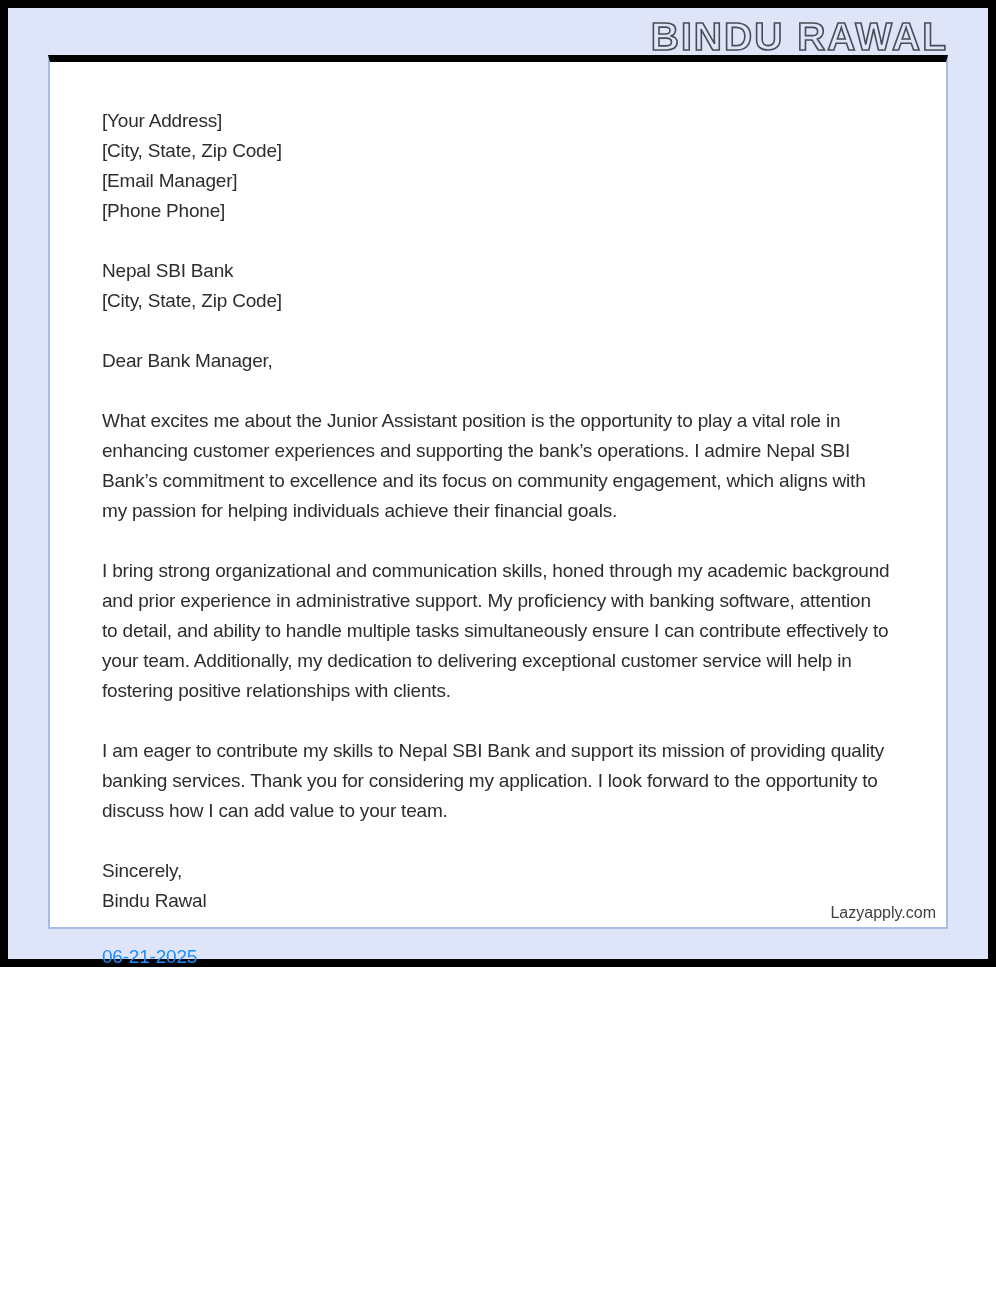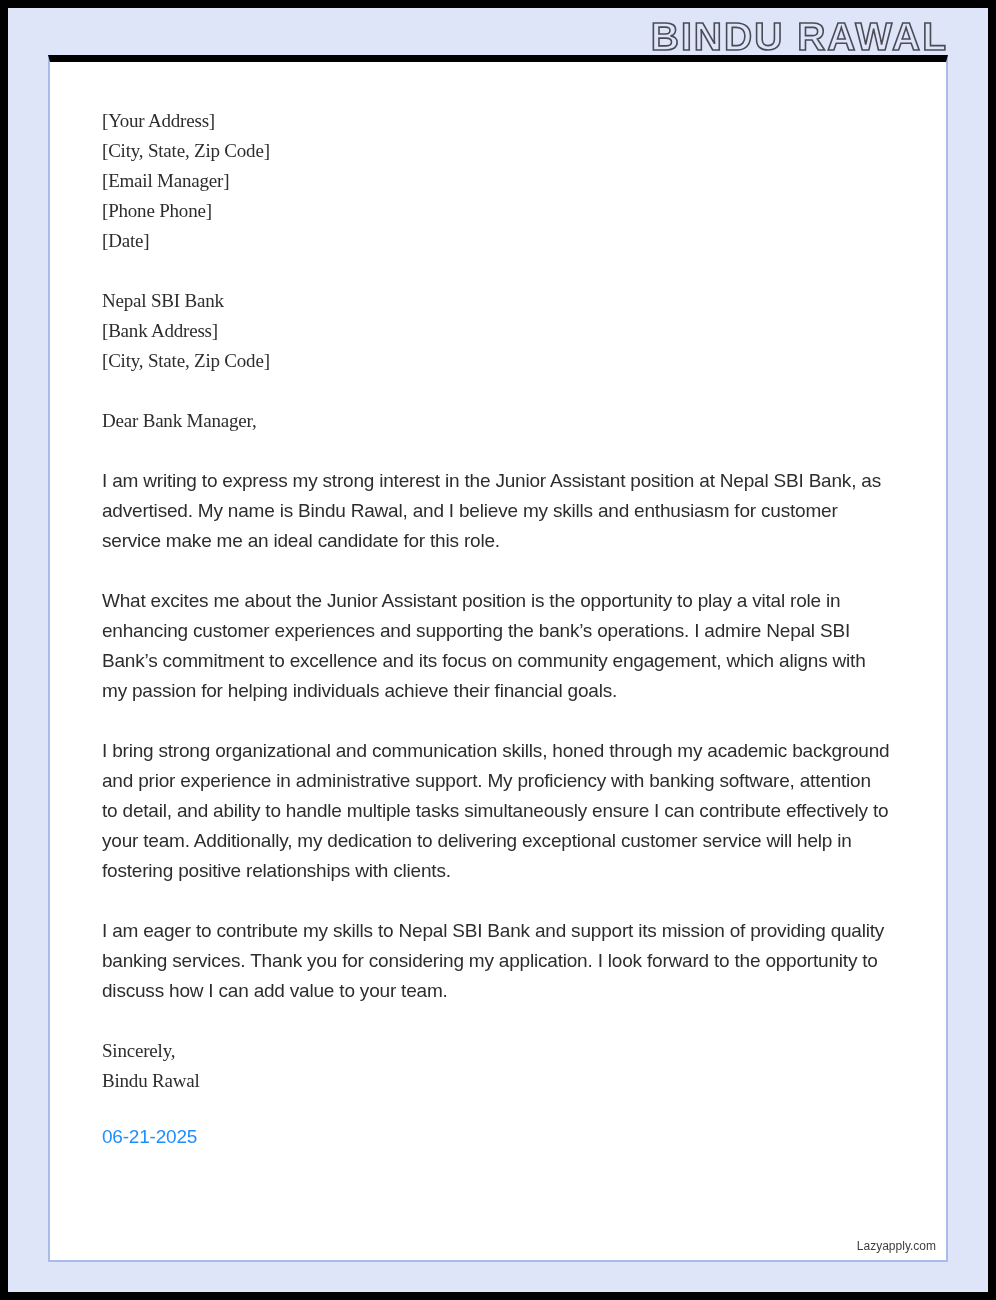--- a/index.html
+++ b/index.html
@@ -11,21 +11,21 @@
     --date:#1e8fff;
     --outline:#4b4b55;
     --watermark:#3f3f3f;
   }
   *{margin:0;padding:0;box-sizing:border-box;}
   html,body{width:996px;background:#fff;}
   body{font-family:"Liberation Sans", sans-serif;}
 
   .canvas{
     position:relative;
-    width:996px;height:1300px;
+    width:996px;height:967px;
     background:var(--frame);
   }
   .bg{
     position:absolute;
     inset:8px;
     background:var(--bg);
   }
   .header-name{
     position:absolute;
     top:0;
@@ -48,63 +48,60 @@
     border:2px solid var(--page-border);
     border-top:7px solid var(--top-bar);
   }
   .content{
     padding:44px 56px 0 52px;
     font-size:19px;
     line-height:30px;
     letter-spacing:-0.2px;
     color:var(--text);
   }
-  .block{margin-bottom:30px;font-family:Liberation Serif, serif;}
+  .block{margin-bottom:30px;}
   .content p{margin:0 0 30px 0;}
   .closing-block{margin-bottom:0;}
   .date-line{
     margin-top:26px;
     color:var(--date);
   }
   .watermark{
     position:absolute;
     bottom:4px;right:10px;
-    font-size:12px;
+    font-size:16px;
     line-height:20px;
     color:var(--watermark);
   }
 </style>
 </head>
 <body>
 
 <div class="canvas">
   <div class="bg">
 
     <div class="header-name">BINDU RAWAL</div>
 
     <div class="page">
       <div class="content">
 
         <div class="block">
           <div>[Your Address]</div>
           <div>[City, State, Zip Code]</div>
           <div>[Email Manager]</div>
           <div>[Phone Phone]</div>
-          <div>[Date]</div>
         </div>
 
         <div class="block">
           <div>Nepal SBI Bank</div>
-          <div>[Bank Address]</div>
           <div>[City, State, Zip Code]</div>
         </div>
 
         <div class="block">Dear Bank Manager,</div>
 
-        <p>I am writing to express my strong interest in the Junior Assistant position at Nepal SBI Bank, as advertised. My name is Bindu Rawal, and I believe my skills and enthusiasm for customer service make me an ideal candidate for this role.</p>
         <p>What excites me about the Junior Assistant position is the opportunity to play a vital role in enhancing customer experiences and supporting the bank’s operations. I admire Nepal SBI Bank’s commitment to excellence and its focus on community engagement, which aligns with my passion for helping individuals achieve their financial goals.</p>
         <p>I bring strong organizational and communication skills, honed through my academic background and prior experience in administrative support. My proficiency with banking software, attention to detail, and ability to handle multiple tasks simultaneously ensure I can contribute effectively to your team. Additionally, my dedication to delivering exceptional customer service will help in fostering positive relationships with clients.</p>
         <p>I am eager to contribute my skills to Nepal SBI Bank and support its mission of providing quality banking services. Thank you for considering my application. I look forward to the opportunity to discuss how I can add value to your team.</p>
 
         <div class="block closing-block">
           <div>Sincerely,</div>
           <div>Bindu Rawal</div>
         </div>
 
         <div class="date-line">06-21-2025</div>

